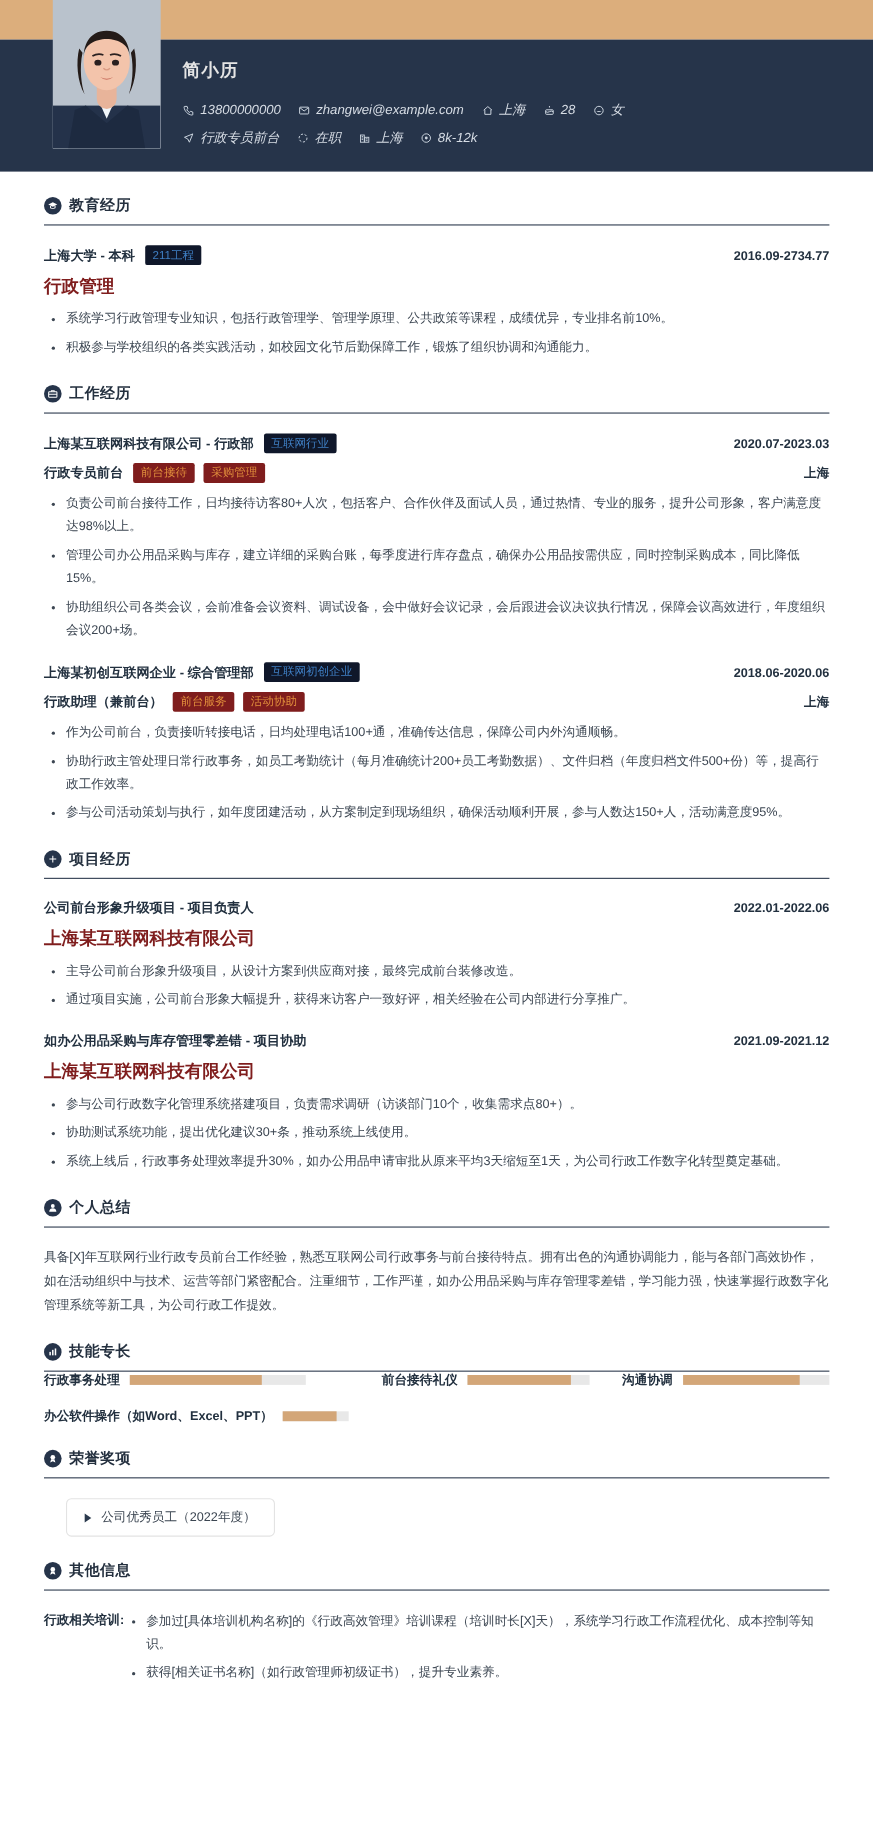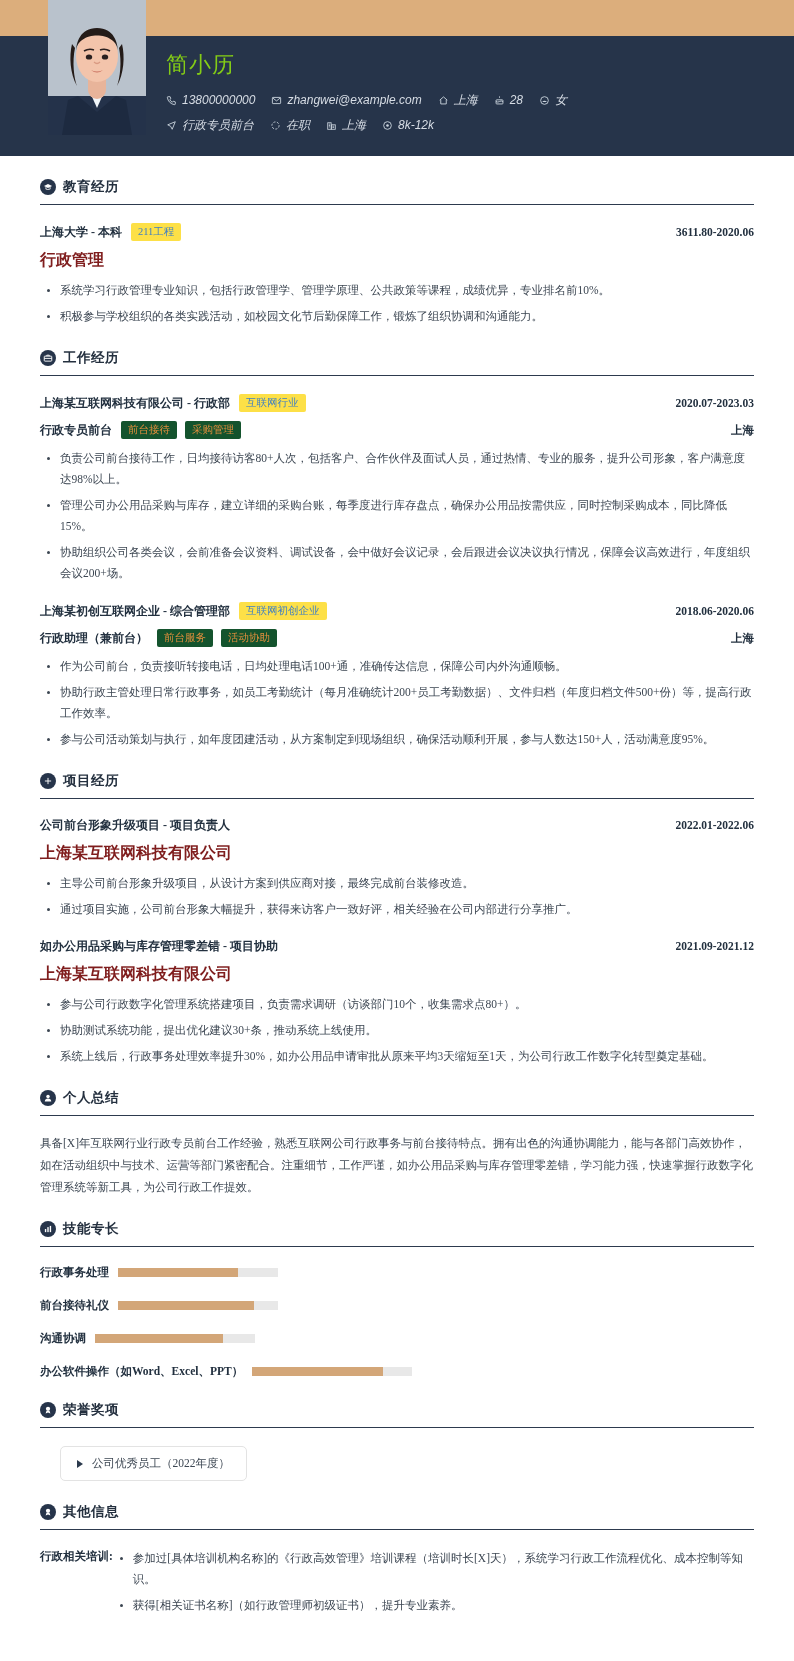--- a/index.html
+++ b/index.html
@@ -28,23 +28,23 @@
     height: 135px;
     background: #b9c2cc;
     overflow: hidden;
   }
   .avatar-svg { display: block; width: 98px; height: 135px; }
   .header-body {
     margin-left: 166px;
     padding-right: 40px;
   }
   .name {
-    color: #84cc16;
-    font-size: 22px;
-    font-weight: normal;
+    color: #e5e5e5;
+    font-size: 16px;
+    font-weight: bold;
     letter-spacing: 1px;
     line-height: 30px;
     margin-bottom: 10px;
   }
   .meta-row {
     display: flex;
     flex-wrap: wrap;
     align-items: center;
     color: #d7dde5;
     font-size: 12px;
@@ -55,21 +55,21 @@
     display: inline-flex;
     align-items: center;
     margin-right: 16px;
     white-space: nowrap;
     font-style: italic;
   }
   .meta-item .mi { margin-right: 5px; display: inline-flex; align-items: center; }
   .mi svg { display: block; }
 
   
-  .page { padding: 0 40px; font-family: Liberation Serif, serif; }
+  .page { padding: 0 40px; }
 
   .section { margin-top: 22px; }
   .sec-head {
     display: flex;
     align-items: center;
     padding-bottom: 8px;
     border-bottom: 1px solid #2d3a4e;
   }
   .sec-ico {
     width: 16px; height: 16px;
@@ -113,22 +113,22 @@
   }
 
   .tag {
     display: inline-block;
     font-size: 10.5px;
     padding: 2px 7px;
     border-radius: 2px;
     margin-right: 8px;
     line-height: 14px;
   }
-  .tag-blue { background: #fde047; color: #3f7fc4; }
-  .tag-orange { background: #14532d; color: #e08e3c; }
+  .tag-blue { background: #0f172a; color: #3f7fc4; }
+  .tag-orange { background: #7f1d1d; color: #e08e3c; }
 
   .subline {
     font-size: 16px;
     font-weight: bold;
     color: #7f1d1d;
     margin-bottom: 9px;
   }
 
   ul.bullets { list-style: none; margin: 0 0 0 4px; padding: 0; }
   ul.bullets li {
@@ -152,24 +152,23 @@
   .summary-text {
     font-size: 11.5px;
     line-height: 22px;
     color: #3c4652;
     margin-top: 16px;
   }
 
   
   .skills-grid {
     display: grid;
-    grid-template-columns: 1fr;
+    grid-template-columns: 1fr 1fr 1fr;
     column-gap: 30px;
     row-gap: 18px;
-    margin-top: 18px;
   }
   .skill {
     display: flex;
     align-items: center;
   }
   .skill-name {
     font-size: 11.5px;
     font-weight: bold;
     color: #22303f;
     margin-right: 9px;
@@ -358,21 +357,21 @@
       </span>
       <span class="sec-title">教育经历</span>
     </div>
 
     <div class="entry">
       <div class="entry-row">
         <span class="entry-left">
           <span class="entry-title">上海大学 - 本科</span>
           <span class="tag tag-blue">211工程</span>
         </span>
-        <span class="entry-right">3611.80-2020.06</span>
+        <span class="entry-right">2016.09-2734.77</span>
       </div>
       <div class="subline">行政管理</div>
       <ul class="bullets">
         <li>系统学习行政管理专业知识，包括行政管理学、管理学原理、公共政策等课程，成绩优异，专业排名前10%。</li>
         <li>积极参与学校组织的各类实践活动，如校园文化节后勤保障工作，锻炼了组织协调和沟通能力。</li>
       </ul>
     </div>
   </div>
 
   <div class="section">

